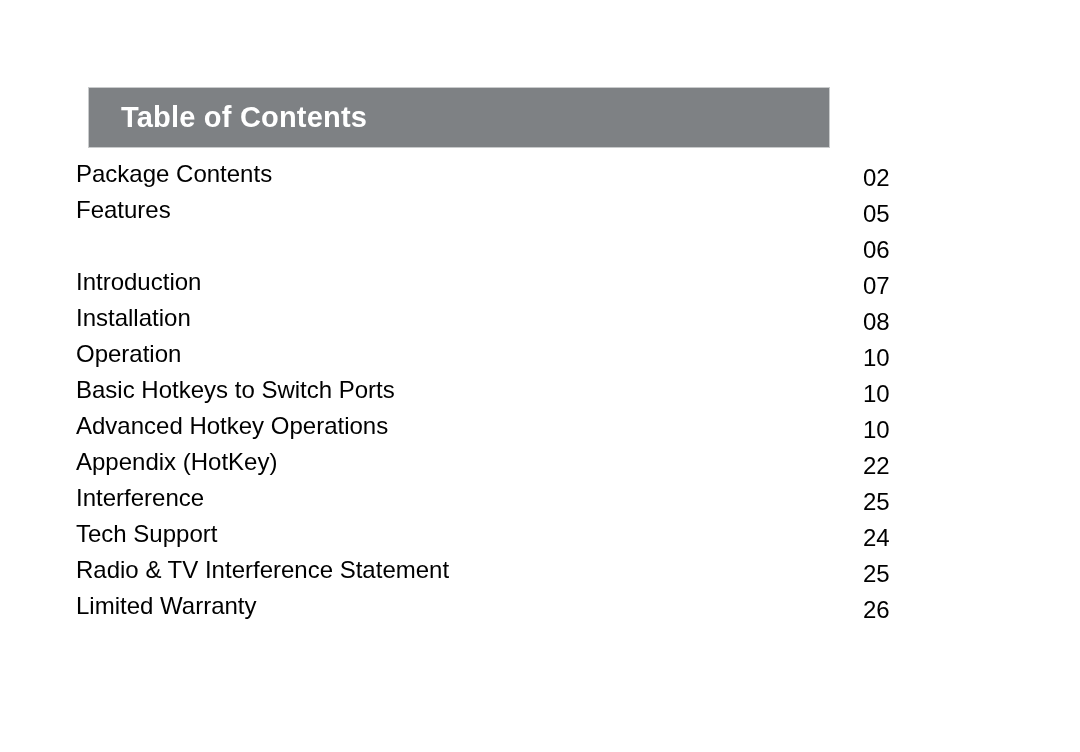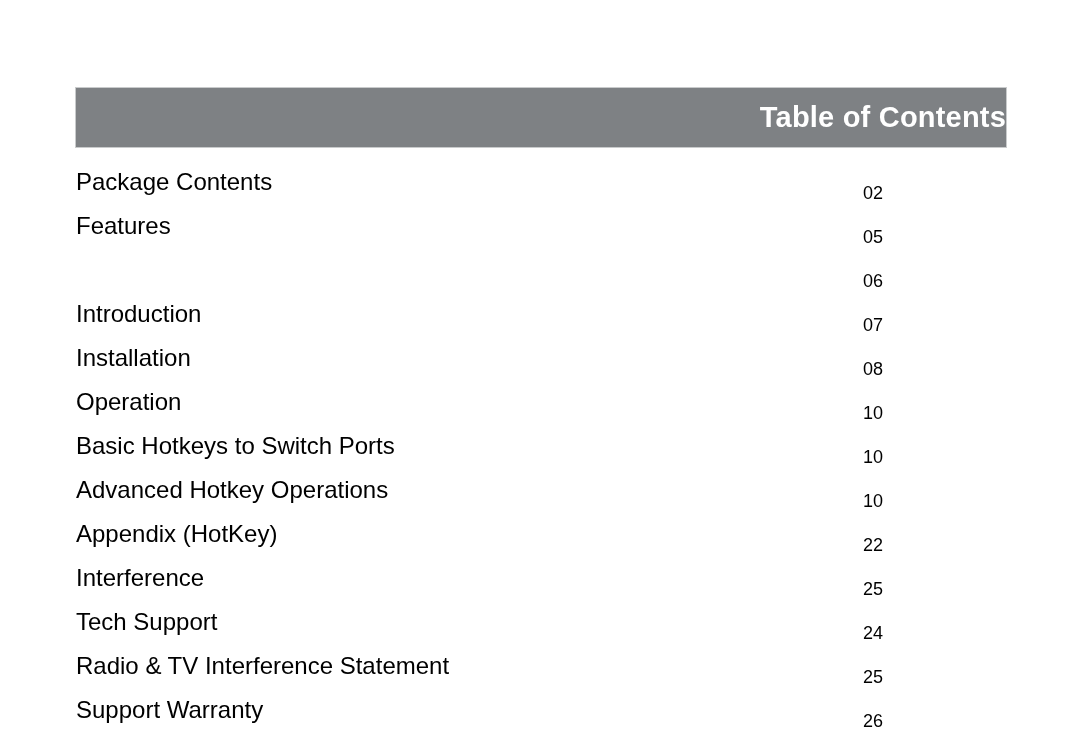--- a/index.html
+++ b/index.html
@@ -17,30 +17,29 @@
   .page {
     position: relative;
     width: 1080px;
     height: 752px;
     background: #ffffff;
   }
 
   
   .toc-header {
     position: absolute;
-    left: 75px;
+    left: 88px;
     top: 87px;
-    width: 932px;
+    width: 742px;
     height: 61px;
     background: #7e8184;
     border: 1px solid #c9cbcc;
     box-sizing: border-box;
     display: flex;
     align-items: center;
-    justify-content: flex-end;
   }
 
   .toc-header-title {
     margin-left: 32px;
     color: #ffffff;
     font-family: "Liberation Sans", sans-serif;
     font-size: 29px;
     font-weight: bold;
     letter-spacing: 0.2px;
     line-height: 1;
@@ -52,41 +51,40 @@
     position: absolute;
     left: 75px;
     top: 157px;
     width: 930px;
   }
 
   .toc-row {
     position: relative;
     height: 36px;
     display: block;
-    margin-top: 8px;
   }
 
   .toc-entry-label {
     position: absolute;
     left: 1px;
     top: 0;
     font-family: "Liberation Sans", sans-serif;
     font-size: 24px;
     font-weight: normal;
     color: #000000;
     line-height: 33px;
     white-space: nowrap;
   }
 
   .toc-entry-page {
     position: absolute;
     left: 788px;
-    top: 12px;
+    top: 4px;
     font-family: "Liberation Sans", sans-serif;
-    font-size: 18px;
+    font-size: 24px;
     font-weight: normal;
     color: #000000;
     line-height: 33px;
     white-space: nowrap;
   }
 </style>
 </head>
 <body>
 
 <div class="page">
@@ -137,18 +135,18 @@
       </div>
       <div class="toc-row">
         <span class="toc-entry-label">Tech Support</span>
         <span class="toc-entry-page">24</span>
       </div>
       <div class="toc-row">
         <span class="toc-entry-label">Radio &amp; TV Interference Statement</span>
         <span class="toc-entry-page">25</span>
       </div>
       <div class="toc-row">
-        <span class="toc-entry-label">Support Warranty</span>
+        <span class="toc-entry-label">Limited Warranty</span>
         <span class="toc-entry-page">26</span>
       </div>
     </div>
 
 </div>
 
 </body></html>

